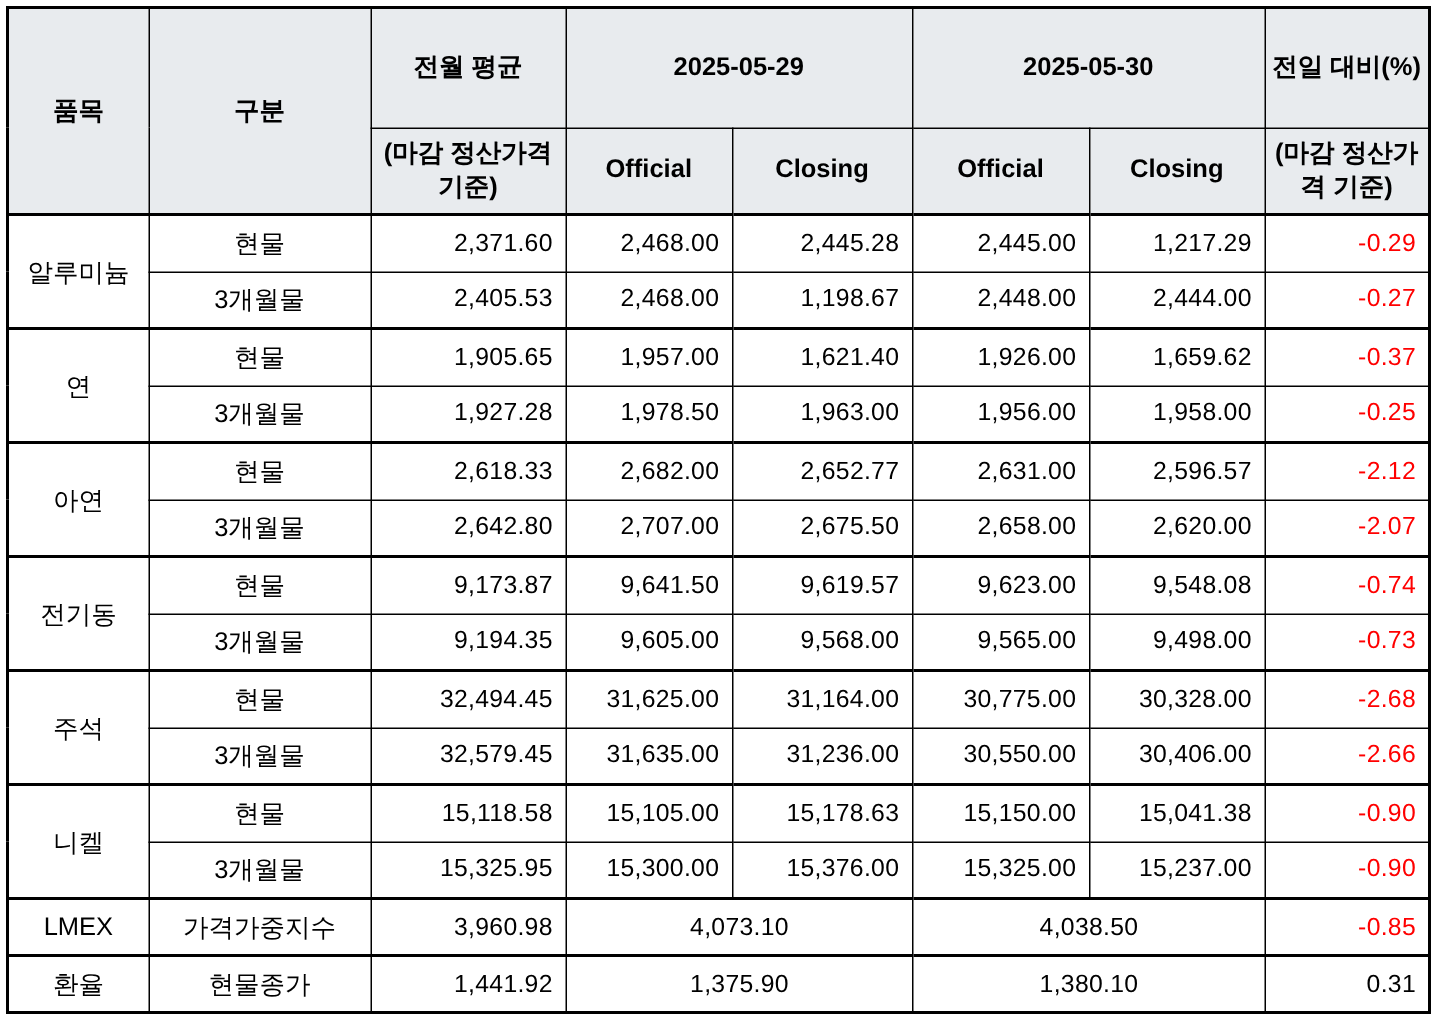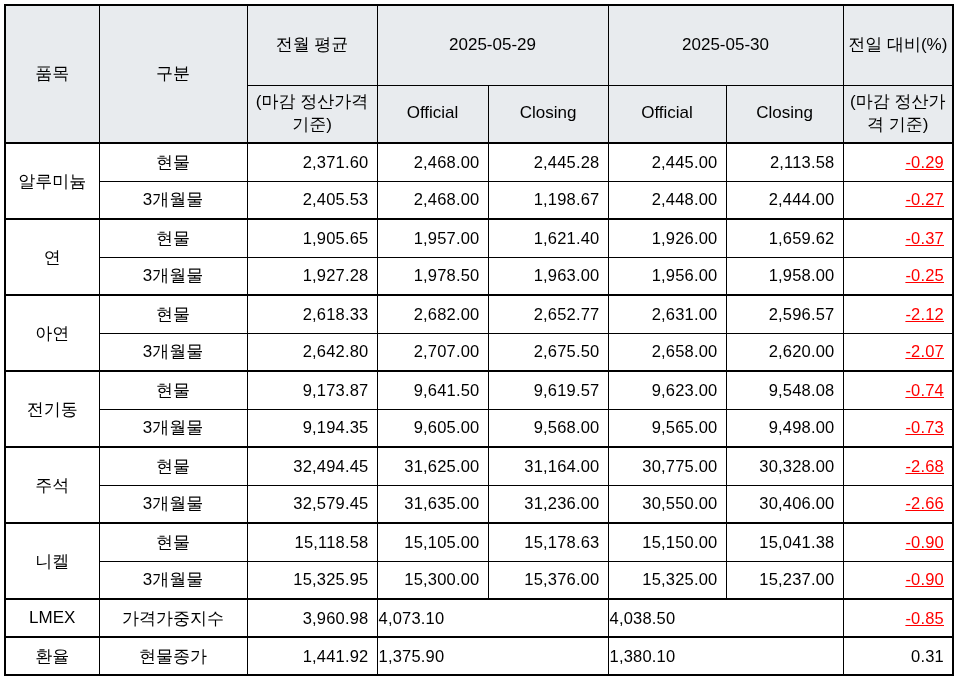--- a/index.html
+++ b/index.html
@@ -19,21 +19,21 @@
     width: 948px;
     border: 2px solid var(--border, #000);
   }
   th, td {
     border: 1px solid var(--border, #000);
     vertical-align: middle;
     overflow: hidden;
   }
   thead th {
     background: var(--header_bg, #e8ebee);
-    font-weight: normal;
+    font-weight: bold;
     font-size: 17px;
     text-align: center;
     line-height: 1.35;
     padding: 2px 4px;
   }
   thead { border-bottom: 2px solid var(--border, #000); }
   tr.h1 { height: 80px; }
   tr.h2 { height: 58px; }
   tbody tr { height: 38px; font-size: 16px; }
   td.item, td.cat {
@@ -41,25 +41,25 @@
     font-size: 17px;
     padding: 0 2px;
   }
   td.num {
     text-align: right;
     padding-right: 8px;
     font-size: 16.5px;
     letter-spacing: 0.2px;
   }
   td.num.center {
-    text-align: left;
+    text-align: center;
     padding-right: 0;
   }
   tr.group-start td { border-top: 2px solid var(--border, #000); }
-  td.val-change.neg { color: var(--negative, #ff0000); text-decoration: underline; }
+  td.val-change.neg { color: var(--negative, #ff0000); }
 </style>
 </head>
 <body>
 
 <div class="wrap">
   <table class="price-table">
     <colgroup>
       <col style="width:94px">
         <col style="width:148px">
         <col style="width:130px">
@@ -89,21 +89,21 @@
     </thead>
     <tbody>
 
       <tr class="group-start">
         <td class="item" rowspan="2">알루미늄</td>
         <td class="cat">현물</td>
         <td class="num">2,371.60</td>
         <td class="num">2,468.00</td>
         <td class="num">2,445.28</td>
         <td class="num">2,445.00</td>
-        <td class="num">2,113.58</td>
+        <td class="num">1,217.29</td>
         <td class="num val-change neg">-0.29</td>
       </tr>
       <tr>
         <td class="cat">3개월물</td>
         <td class="num">2,405.53</td>
         <td class="num">2,468.00</td>
         <td class="num">1,198.67</td>
         <td class="num">2,448.00</td>
         <td class="num">2,444.00</td>
         <td class="num val-change neg">-0.27</td>

